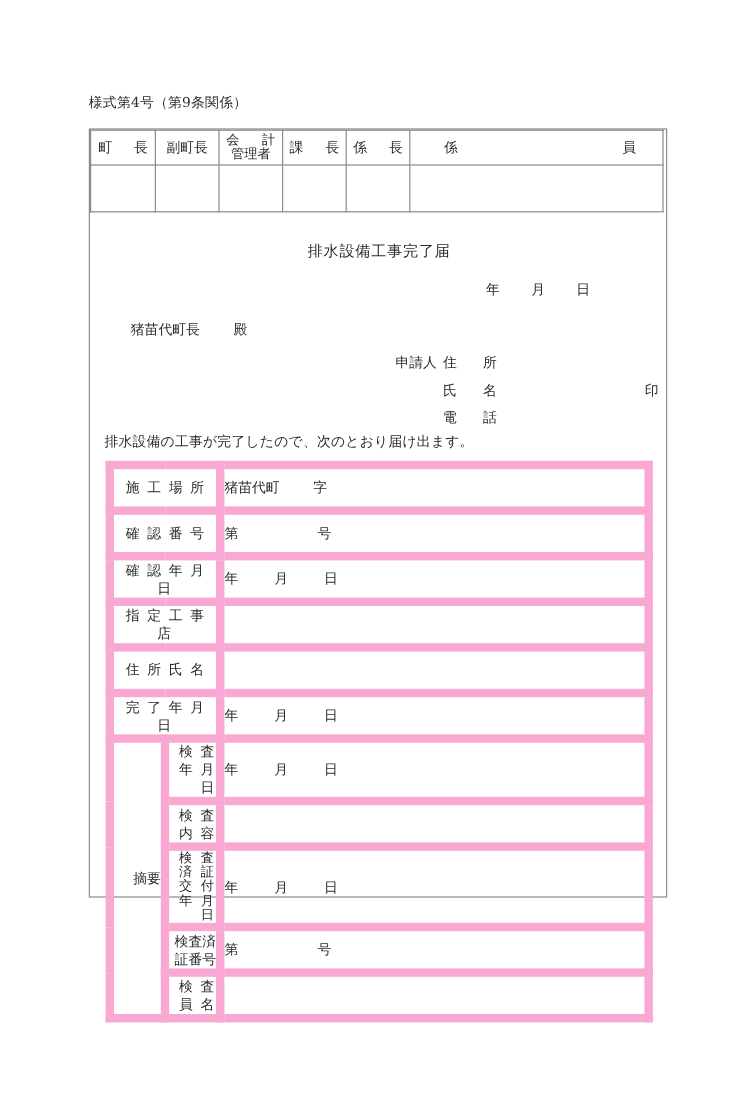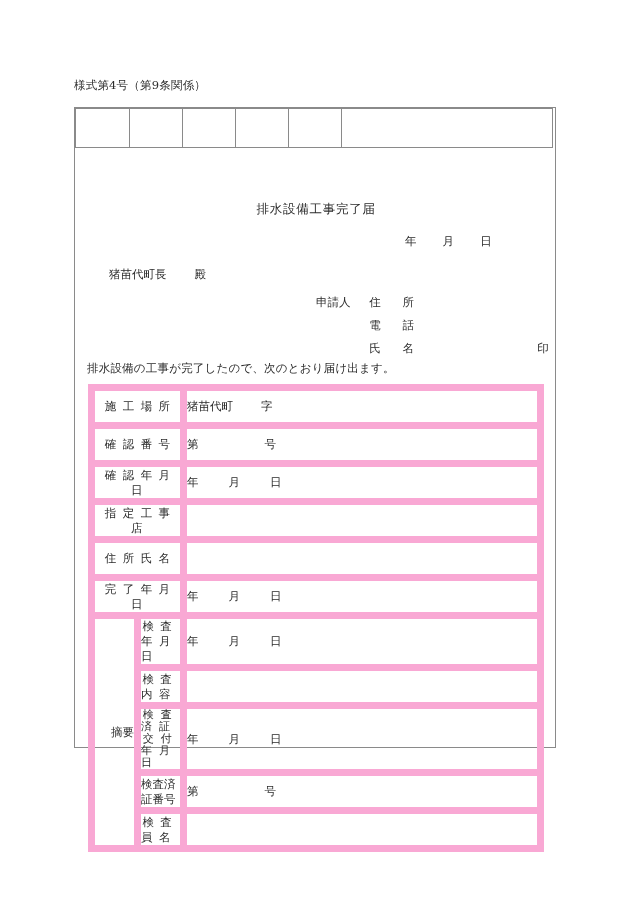--- a/index.html
+++ b/index.html
@@ -129,20 +129,21 @@
     font-size: 11.5px;
   }
   .applicant .row {
     display: block;
     height: 23px;
     white-space: nowrap;
   }
   .applicant .lead {
     display: inline-block;
     width: 48px;
+    text-align: right;
   }
   .applicant .fld {
     display: inline-block;
     letter-spacing: 0.45em;
     text-indent: 0.45em;
   }
   .applicant .seal {
     display: inline-block;
     margin-left: 118px;
   }
@@ -171,21 +172,21 @@
     padding: 0;
     vertical-align: middle;
     height: 31px;
   }
   .dt-label {
     width: 85px;
     text-align: center;
   }
   .dt-sublabel {
     width: 86px;
-    text-align: left;
+    text-align: right;
   }
   .dt-value {
     padding-left: 14px;
   }
   .lbl-spread-tight {
     display: inline-block;
     letter-spacing: 0.12em;
     text-indent: 0.12em;
   }
   .tekiyo-cell {
@@ -215,20 +216,46 @@
 <body>
 
 <div class="page">
 
   <div class="form-no">様式第4号（第9条関係）</div>
 
   <div class="outer-frame">
 
     <table class="stamp-table">
       <tbody>
+          <tr class="head-row">
+        <td class="st-c1">
+          <span class="spaced2">町　長</span>
+        </td>
+        <td class="st-c2">
+          <span>副町長</span>
+        </td>
+        <td class="st-c3">
+          <span class="twoline">
+            <span class="ln1">会　計</span>
+            <span>管理者</span>
+          </span>
+        </td>
+        <td class="st-c4">
+          <span class="spaced2">課　長</span>
+        </td>
+        <td class="st-c5">
+          <span class="spaced2">係　長</span>
+        </td>
+        <td class="st-c6">
+          <span class="wide-pair">
+            <span>係</span>
+            <span>員</span>
+          </span>
+        </td>
+      </tr>
       <tr class="blank-row">
         <td class="st-c1"></td>
         <td class="st-c2"></td>
         <td class="st-c3"></td>
         <td class="st-c4"></td>
         <td class="st-c5"></td>
         <td class="st-c6"></td>
       </tr>
     </tbody>
       </table>
@@ -241,24 +268,24 @@
 
     <div class="addressee">
       <span>猪苗代町長</span><span class="dono">殿</span>
     </div>
 
     <div class="applicant">
       <span class="row">
         <span class="lead">申請人</span><span class="fld">住　所</span>
       </span>
       <span class="row">
-        <span class="lead"></span><span class="fld">電　話</span>
+        <span class="lead"></span><span class="fld">氏　名</span><span class="seal">印</span>
       </span>
       <span class="row">
-        <span class="lead"></span><span class="fld">氏　名</span><span class="seal">印</span>
+        <span class="lead"></span><span class="fld">電　話</span>
       </span>
     </div>
 
     <div class="statement">排水設備の工事が完了したので、次のとおり届け出ます。</div>
 
     <table class="detail-table">
 
       <tbody>
           <tr>
         <td class="dt-label" colspan="2">

